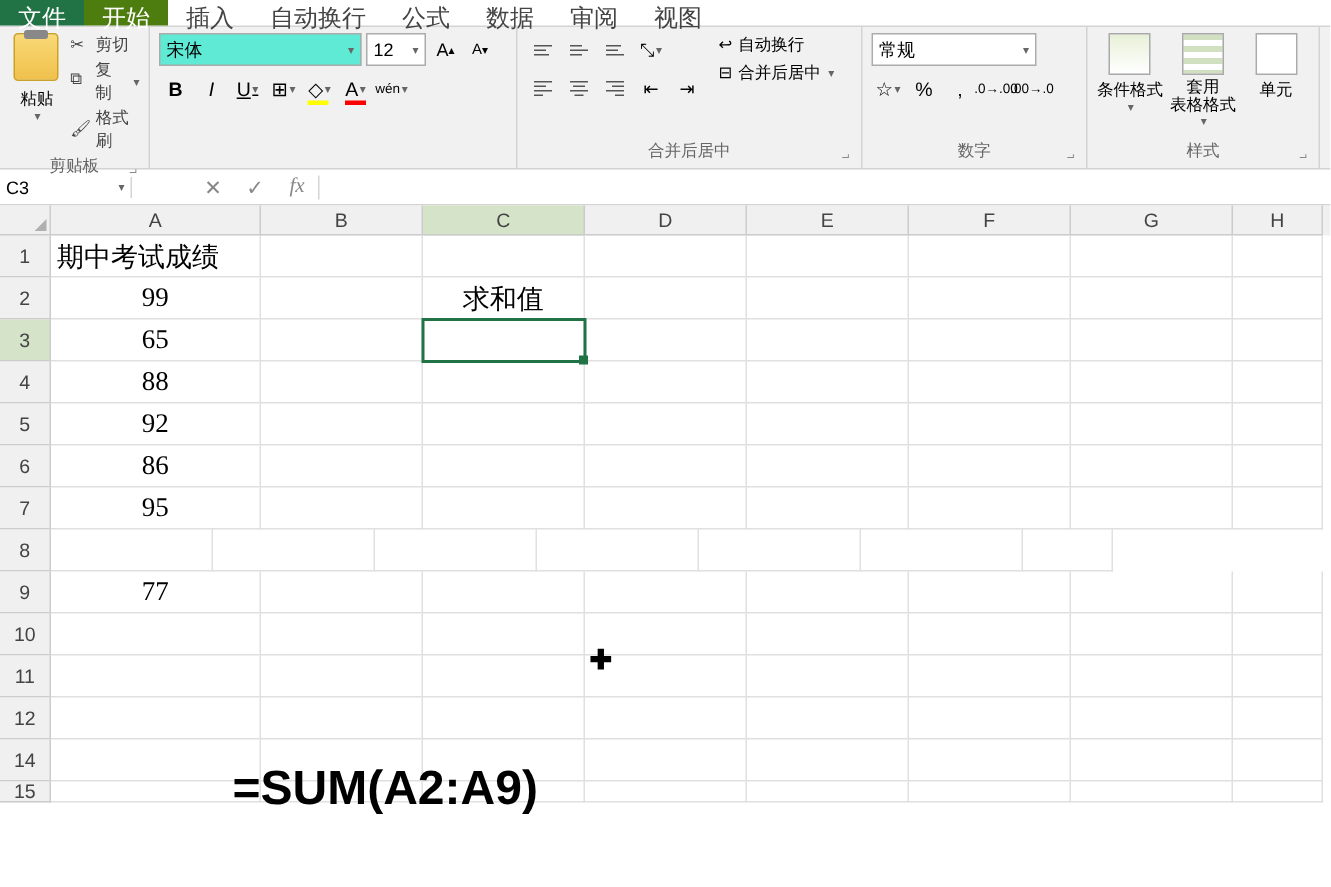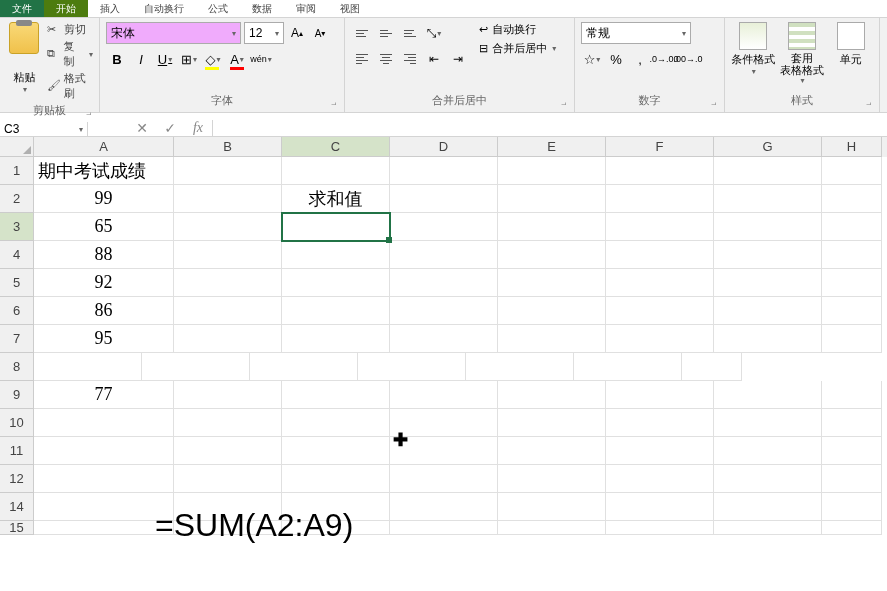--- a/index.html
+++ b/index.html
@@ -1,42 +1,42 @@
 <!DOCTYPE html>
 <html><head>
 <meta charset="utf-8">
 <style>
 * { margin: 0; padding: 0; box-sizing: border-box; font-family: "Microsoft YaHei", Arial, sans-serif; }
 body { background: #fff; width: 887px; height: 591px; overflow: hidden; font-size: 12px; }
 
 
 .menu-tabs { display: flex; height: 18px; background: #fff; border-bottom: 1px solid #d4d4d4; }
-.menu-tab { padding: 2px 12px; font-size: 10px; color: #444; cursor: pointer; }
+.menu-tab { padding: 2px 12px; font-size: 16px; color: #444; cursor: pointer; }
 .menu-tab.file { background: #217346; color: #fff; }
 .menu-tab.active { background: #4d7c0f; color: #fff; }
 
 
 .ribbon { display: flex; background: #f1f1f1; border-bottom: 1px solid #d4d4d4; height: 95px; }
 .ribbon-group { border-right: 1px solid #d4d4d4; padding: 4px 6px 2px; display: flex; flex-direction: column; justify-content: space-between; }
 .ribbon-group-content { display: flex; align-items: flex-start; gap: 4px; flex: 1; }
 .ribbon-group-label { text-align: center; font-size: 11px; color: #666; padding: 2px 0; position: relative; }
 .ribbon-group-label::after { content: "⌐"; position: absolute; right: 2px; bottom: 0; font-size: 9px; color: #888; transform: rotate(180deg); }
 
 .clipboard-group { width: 100px; }
 .paste-btn { display: flex; flex-direction: column; align-items: center; width: 40px; }
 .paste-icon { width: 30px; height: 32px; background: linear-gradient(#f9d978,#f0c14b); border: 1px solid #c9a227; border-radius: 3px; position: relative; }
 .paste-icon::before { content:""; position:absolute; top:-3px; left:6px; width:16px; height:6px; background:#888; border-radius:2px; }
-.paste-label { font-size: 11px; margin-top: 16px; }
+.paste-label { font-size: 11px; margin-top: 4px; }
 .clip-actions { display: flex; flex-direction: column; gap: 2px; font-size: 11px; color: #444; }
 .clip-actions div { display: flex; align-items: center; gap: 3px; }
 .mini-icon { width: 14px; height: 14px; display: inline-block; }
 
 .font-group { width: 245px; }
 .font-row1 { display: flex; gap: 3px; align-items: center; margin-bottom: 4px; }
-.font-name { width: 135px; height: 22px; border: 1px solid #ababab; background: #f0abfc; padding: 2px 4px; font-size: 12px; display: flex; align-items: center; justify-content: space-between; }
+.font-name { width: 135px; height: 22px; border: 1px solid #ababab; background: #5eead4; padding: 2px 4px; font-size: 12px; display: flex; align-items: center; justify-content: space-between; }
 .font-size { width: 40px; height: 22px; border: 1px solid #ababab; background: #fff; padding: 2px 4px; font-size: 12px; display: flex; align-items: center; justify-content: space-between; }
 .font-grow, .font-shrink { width: 20px; height: 22px; border: 1px solid transparent; display: flex; align-items: center; justify-content: center; font-size: 12px; }
 .font-row2 { display: flex; gap: 2px; align-items: center; }
 .fbtn { width: 22px; height: 22px; display: flex; align-items: center; justify-content: center; border: 1px solid transparent; font-size: 13px; }
 .fbtn.bold { font-weight: bold; }
 .fbtn.italic { font-style: italic; }
 .fbtn.underline { text-decoration: underline; }
 .dd { font-size: 8px; color: #666; margin-left: 1px; }
 .color-bar { display:inline-block; width:14px; height:3px; background:#ff0000; }
 .fill-bar { display:inline-block; width:14px; height:3px; background:#ffff00; }
@@ -51,21 +51,21 @@
 
 .number-group { width: 150px; }
 .num-format { width: 110px; height: 22px; border: 1px solid #ababab; background: #fff; padding: 2px 4px; font-size: 12px; display: flex; align-items: center; justify-content: space-between; margin-bottom: 4px; }
 .num-row { display: flex; gap: 2px; }
 
 .styles-group { width: 155px; }
 .style-btn { display: flex; flex-direction: column; align-items: center; font-size: 11px; width: 48px; }
 .style-icon { width: 28px; height: 28px; border: 1px solid #aaa; margin-bottom: 2px; background: #fff; }
 
 
-.formula-bar { display: flex; height: 24px; border-bottom: 1px solid #d4d4d4; align-items: flex-end; }
+.formula-bar { display: flex; height: 24px; border-bottom: 1px solid #d4d4d4; align-items: center; }
 .name-box { width: 88px; border-right: 1px solid #d4d4d4; display: flex; align-items: center; padding: 0 4px; font-size: 12px; justify-content: space-between; }
 .fb-spacer { width: 40px; border-right: 1px solid #d4d4d4; }
 .fb-buttons { display: flex; align-items: center; border-right: 1px solid #d4d4d4; }
 .fb-btn { width: 28px; display: flex; align-items: center; justify-content: center; color: #888; font-size: 14px; height: 100%; }
 .fx-label { font-style: italic; font-family: "Times New Roman", serif; }
 .formula-input { flex: 1; padding: 0 6px; display: flex; align-items: center; font-size: 12px; }
 
 
 .grid-area { position: relative; }
 .col-headers { display: flex; height: 20px; background: #f0f0f0; }
@@ -83,21 +83,21 @@
 
 .col-A { width: 140px; }
 .col-B { width: 108px; }
 .col-C { width: 108px; }
 .col-D { width: 108px; }
 .col-E { width: 108px; }
 .col-F { width: 108px; }
 .col-G { width: 108px; }
 .col-H { width: 60px; }
 
-.overlay-formula { position: absolute; left: 155px; top: 370px; font-size: 32px; font-family: Arial; font-weight: 400; color: #000; }
+.overlay-formula { position: absolute; left: 155px; top: 370px; font-size: 32px; font-family: Arial; font-weight: 700; color: #000; }
 .cursor-cross { position: absolute; left: 393px; top: 292px; font-size: 18px; font-weight: bold; color: #000; }
 </style>
 </head>
 <body>
 
 <div class="menu-tabs">
   <div class="menu-tab file">文件</div>
   <div class="menu-tab active">开始</div>
   <div class="menu-tab">插入</div>
   <div class="menu-tab">自动换行</div>
@@ -170,21 +170,20 @@
         <div class="fbtn">
             <span style="position:relative">A<span class="color-bar" style="position:absolute;left:0;bottom:-3px"></span></span>
             <span class="dd">▾</span>
           </div>
         <div class="fbtn" style="font-size:9px">
             <span>wén</span>
             <span class="dd">▾</span>
           </div>
       </div>
     </div>
-    <div class="ribbon-group-label">字体</div>
   </div>
 
   <div class="ribbon-group align-group">
     <div style="display:flex">
       <div>
         <div class="align-row">
           <div class="abtn">
               <div class="align-icon">
                 <span style="width:12px"></span>
                 <span style="width:8px"></span>

